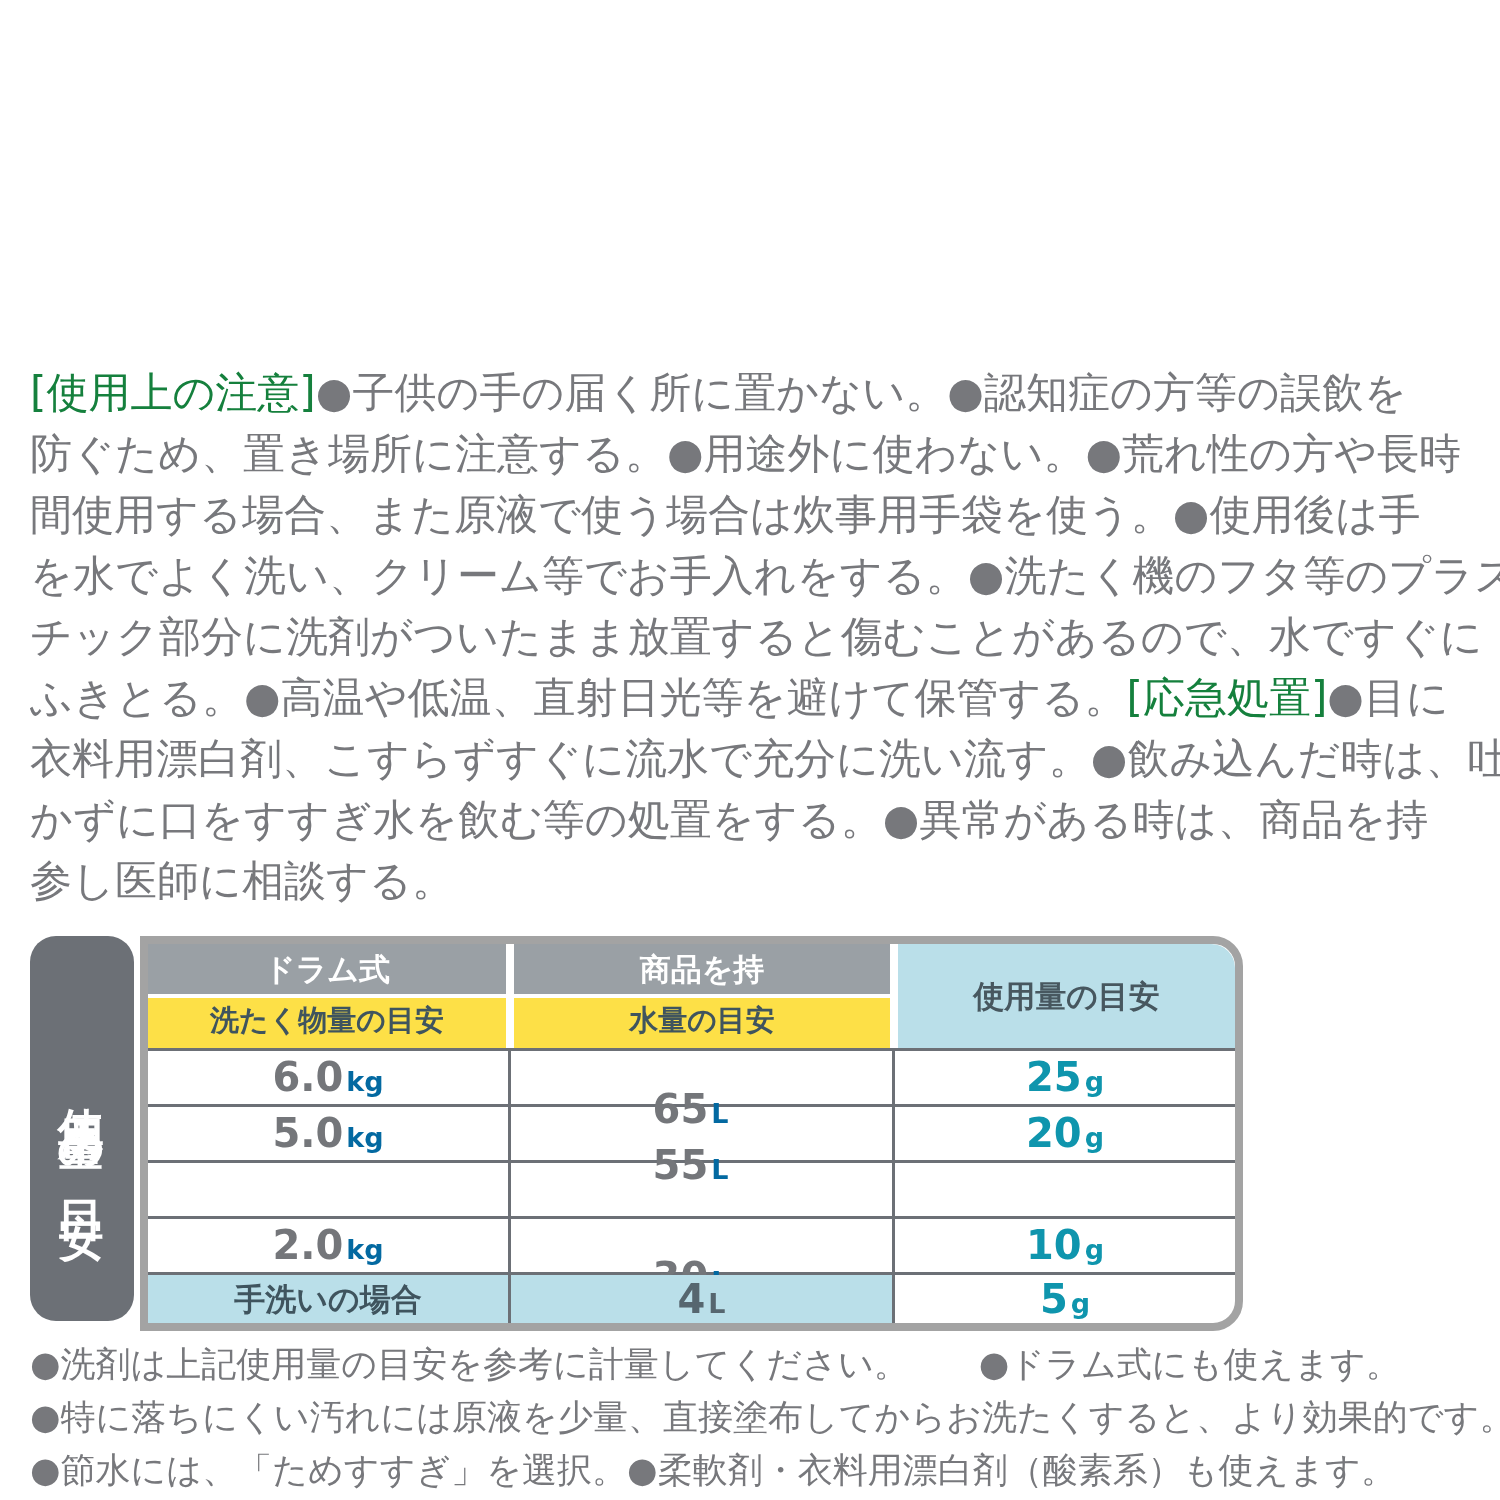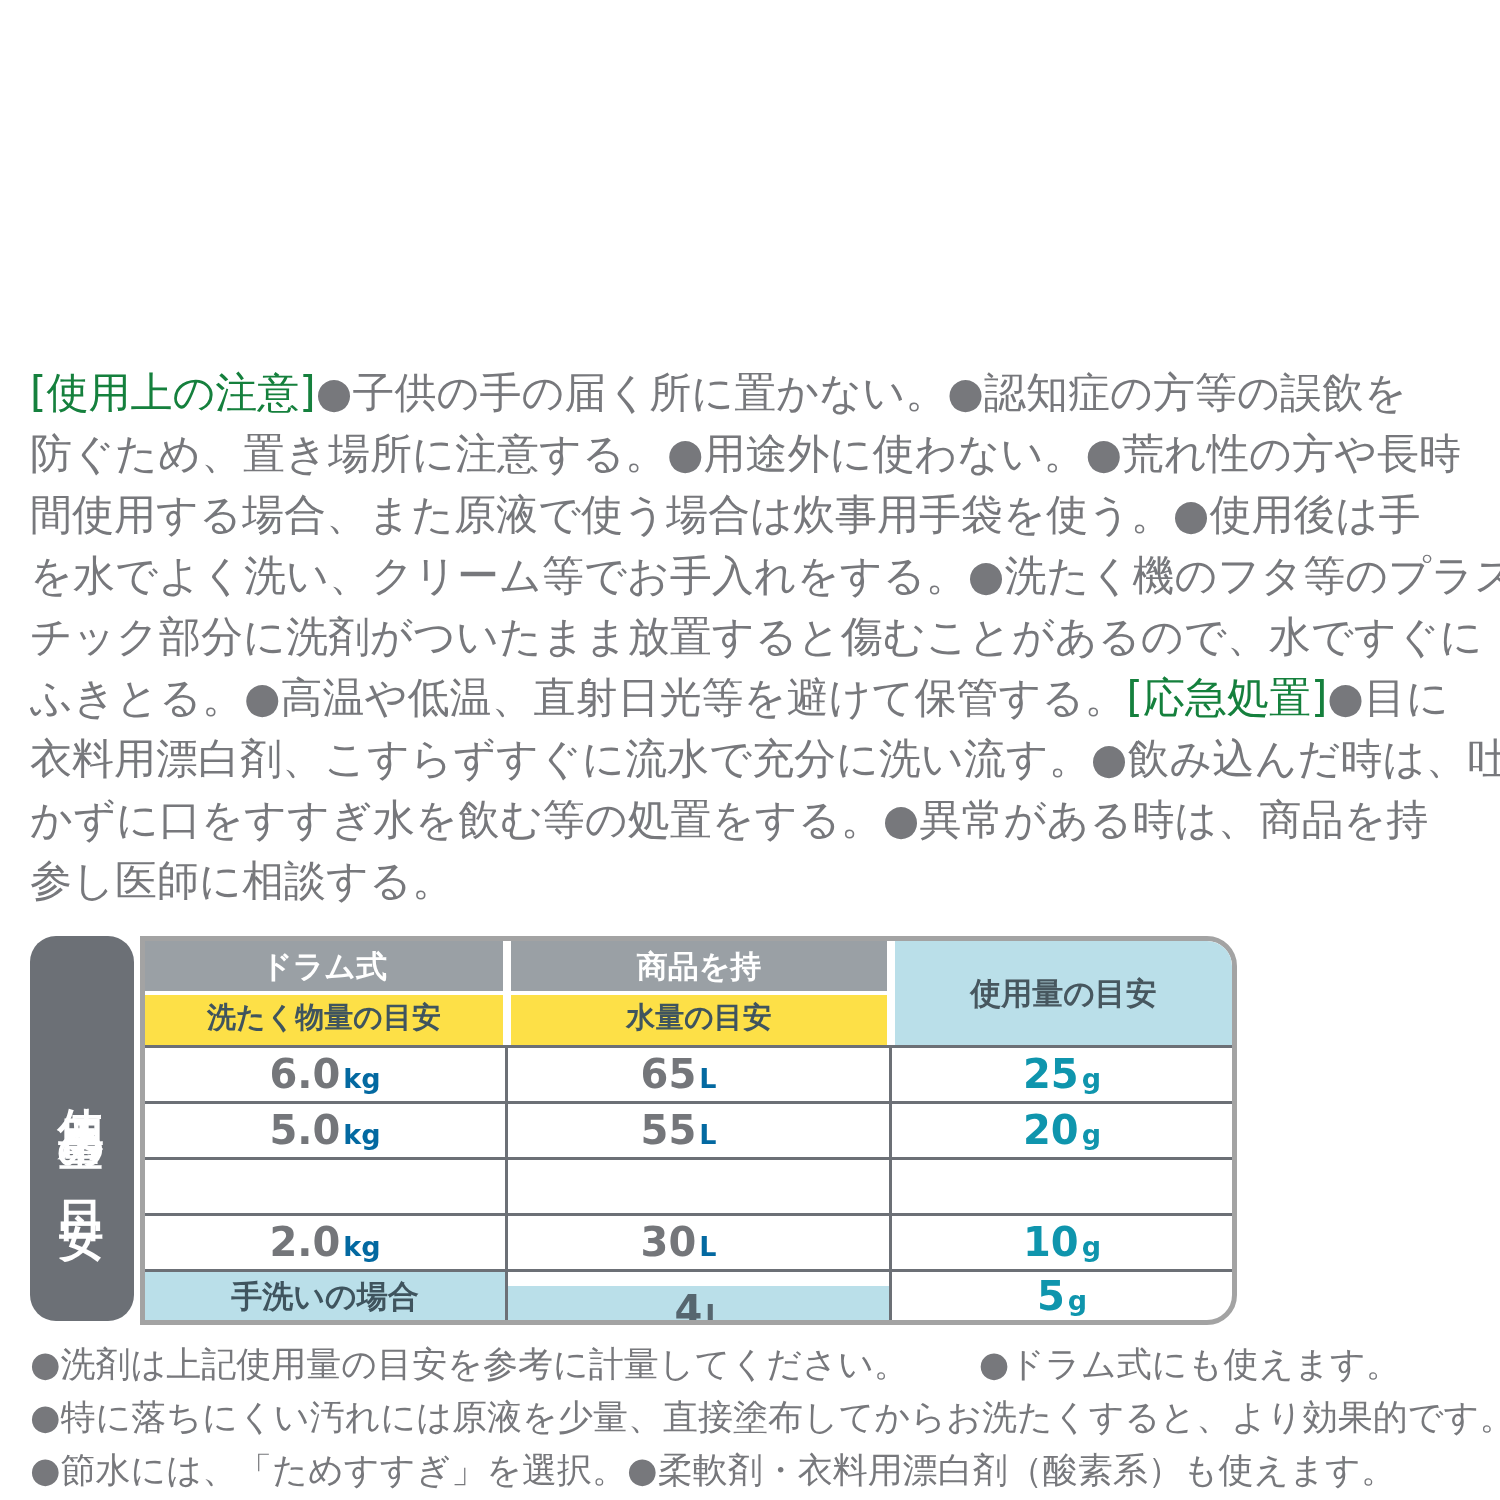--- a/index.html
+++ b/index.html
@@ -21,46 +21,46 @@
   
   #side-label{
     position:absolute;left:30px;top:936px;width:104px;height:385px;
     background:#6c7076;border-radius:26px;
     display:flex;align-items:center;justify-content:center;
     writing-mode:vertical-rl;text-orientation:upright;
     color:#ffffff;font-size:46px;font-weight:bold;letter-spacing:10px;
   }
   #dosage-grid{
     position:absolute;left:140px;top:936px;width:1087px;height:379px;
-    background:#ffffff;border:5px solid #a3a3a3;border-radius:0 30px 30px 0;
+    background:#ffffff;border:8px solid #a3a3a3;border-radius:0 30px 30px 0;
     overflow:hidden;
   }
   .cell{position:absolute;text-align:center;white-space:nowrap;}
   .hgray{background:#9aa0a5;color:#ffffff;font-weight:bold;font-size:31px;line-height:50px;height:50px;top:0;}
   .hc1{left:0;width:358px;}
   .hc2{left:366px;width:376px;}
   .hc3{left:750px;width:337px;top:0;height:104px;line-height:104px;
        background:#badfe9;color:#47575f;font-weight:bold;font-size:31px;border-radius:0 24px 0 0;}
   .sblue{background:#fde047;color:#3f545e;font-weight:bold;font-size:29px;line-height:50px;height:50px;top:54px;font-family:Liberation Mono, monospace;}
   .sc1{left:0;width:358px;}
   .sc2{left:366px;width:376px;}
   .hline{position:absolute;left:0;width:1087px;height:3px;background:#6c7076;}
   .vline{position:absolute;top:104px;height:275px;width:3px;background:#6c7076;}
   .drow{position:absolute;left:0;width:1087px;height:53px;}
   .dc1{left:0;width:360px;line-height:53px;}
-  .dc2{left:343px;width:381px;line-height:53px;}
+  .dc2{left:352px;width:381px;line-height:53px;margin-top:32px;}
   .dc3{left:747px;width:340px;line-height:53px;}
   .num{font-size:40px;font-weight:bold;color:#74767a;}
   .unit{font-size:27px;font-weight:bold;color:#0369a1;margin-left:3px;}
   .teal{color:#0f95ad;}
   .dark{color:#56666f;}
   #hand-wash-row{position:absolute;left:0;top:331px;width:1087px;height:48px;}
   .hwc1{left:0;width:360px;height:48px;line-height:48px;background:#badfe9;
         color:#3f545e;font-weight:bold;font-size:31px;top:0;}
-  .hwc2{left:363px;width:381px;height:48px;line-height:48px;background:#badfe9;top:0;margin-top:14px;}
+  .hwc2{left:363px;width:381px;height:48px;line-height:48px;background:#badfe9;top:0;}
   .hwc3{left:747px;width:340px;height:48px;line-height:48px;top:0;}
   
   #footnotes{
     position:absolute;left:30px;top:1338px;width:1470px;
     font-size:35px;line-height:53px;color:#77787c;white-space:nowrap;
   }
 </style>
 </head>
 <body>
 

